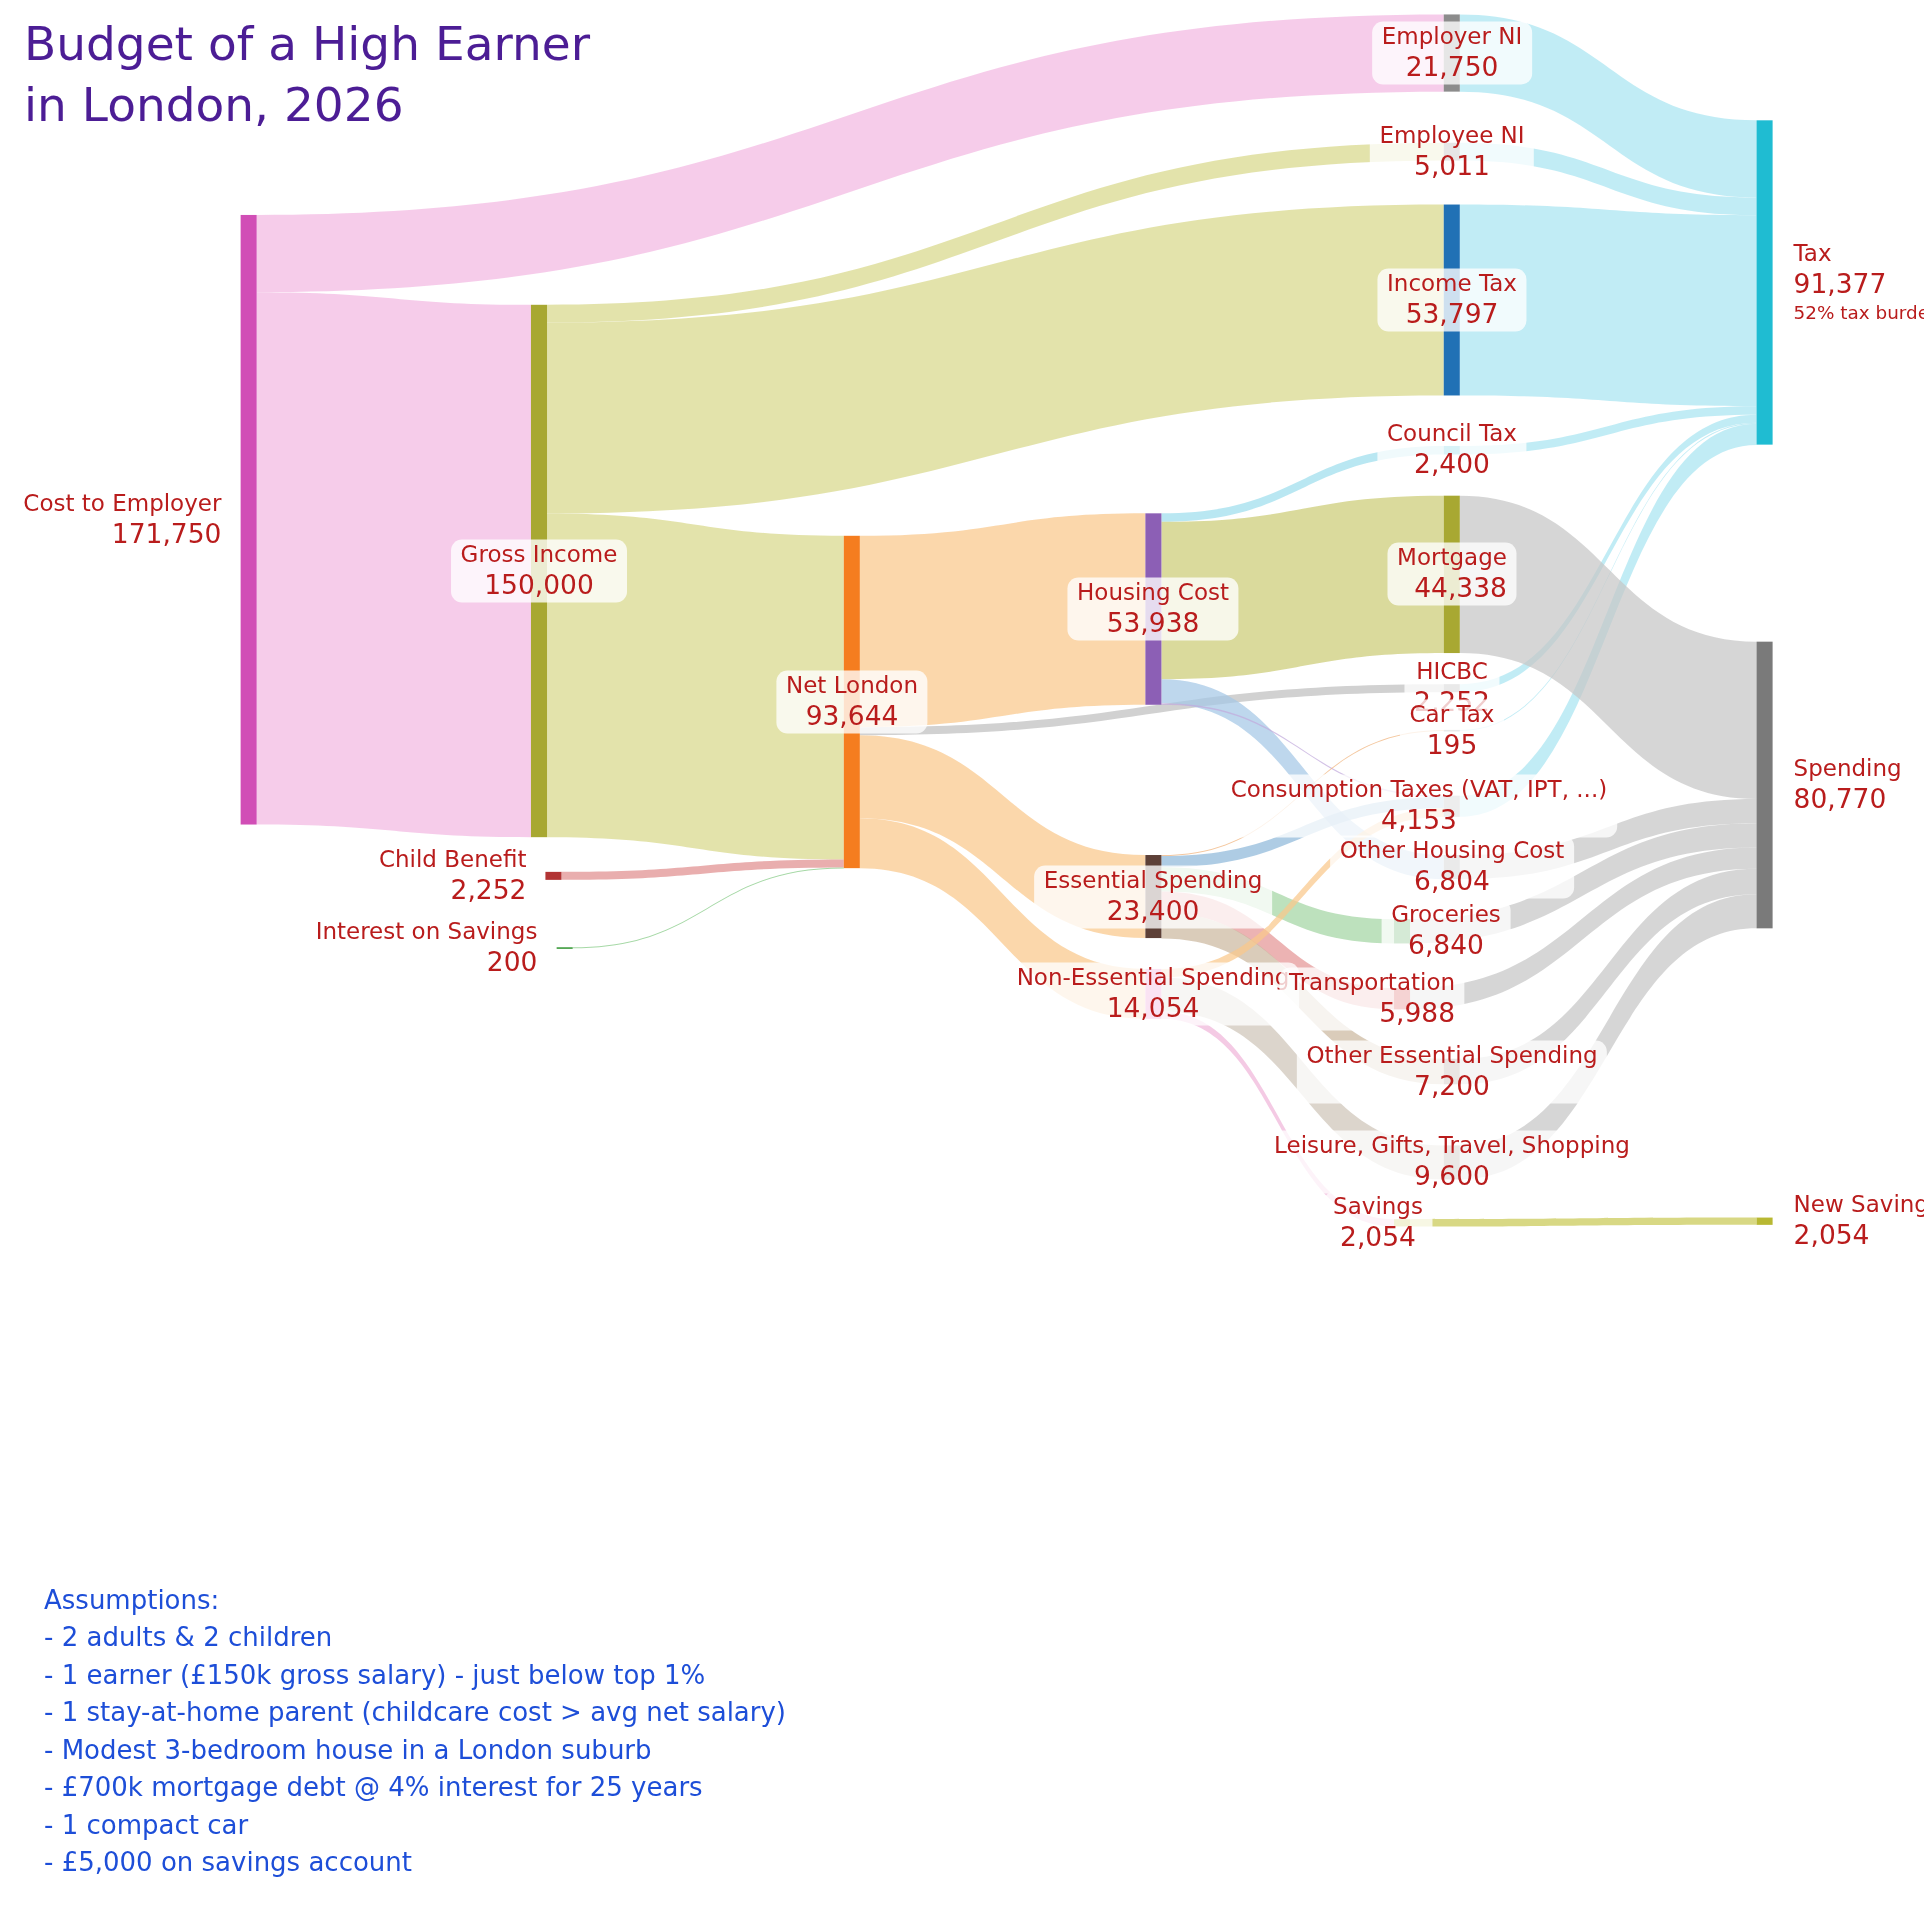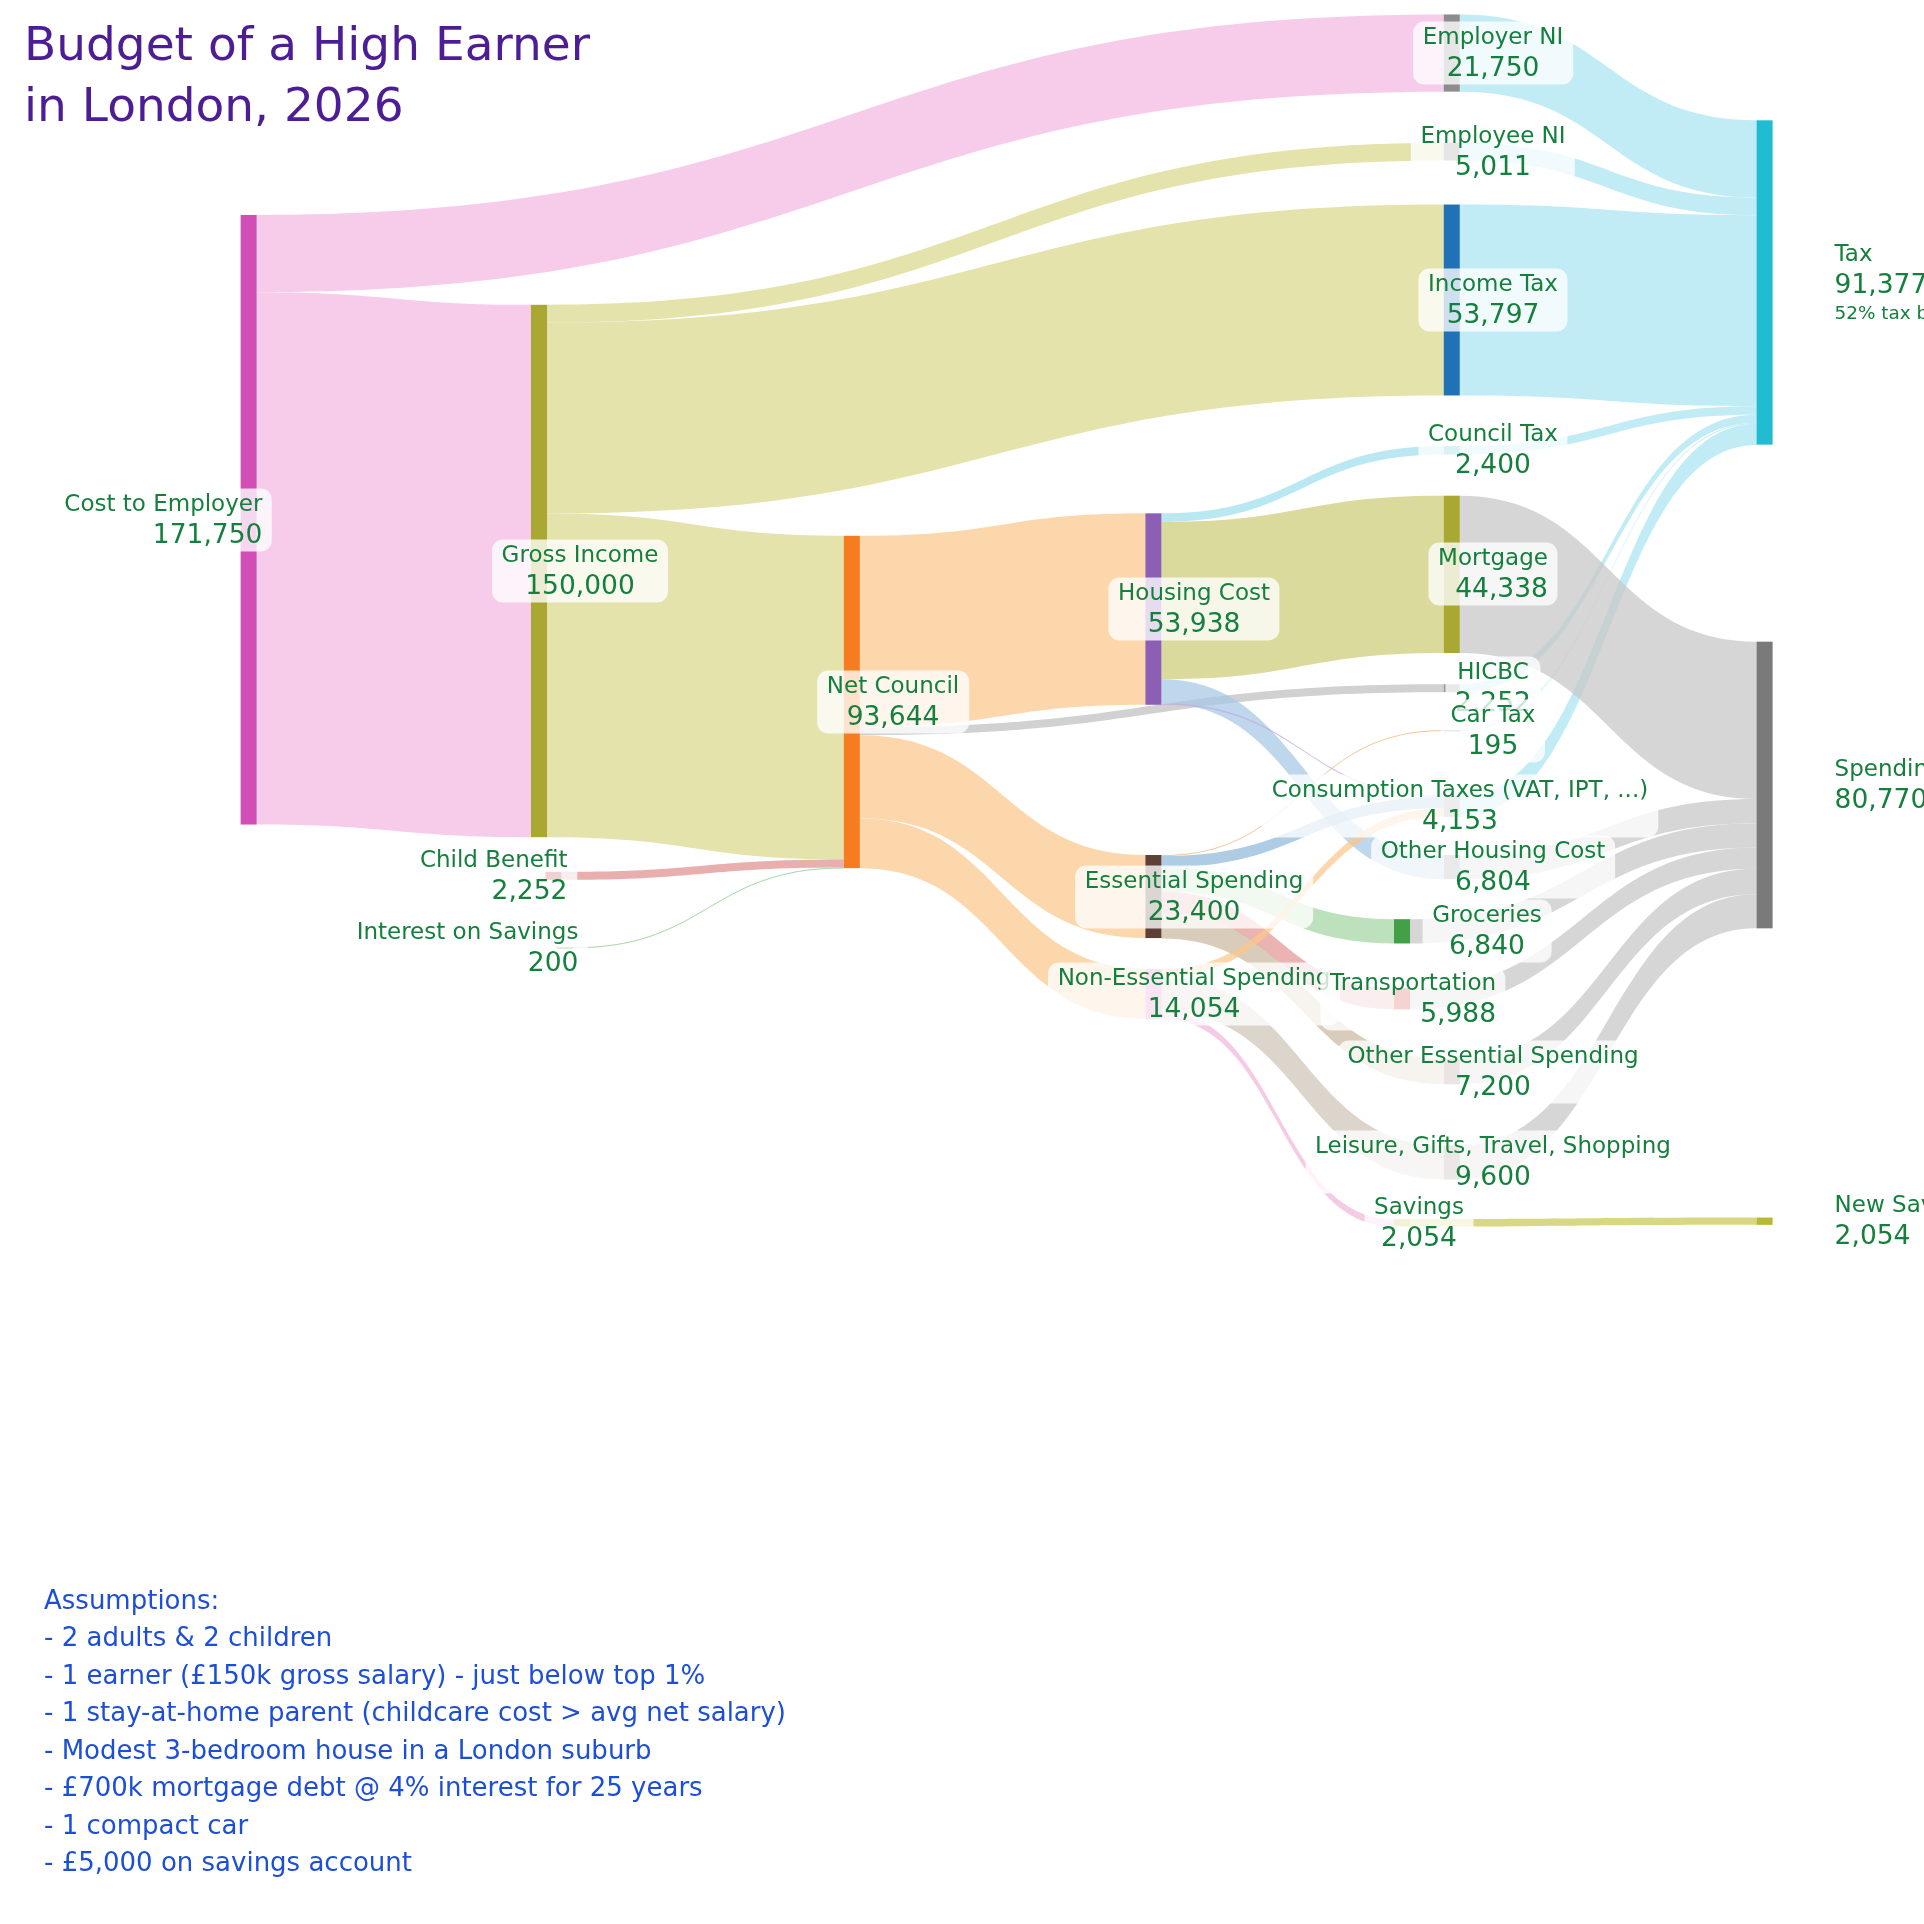--- a/index.html
+++ b/index.html
@@ -29,22 +29,21 @@
     height: 1925px;
     pointer-events: none;
   }
   .node-label {
     position: absolute;
     background: rgba(255,255,255,0.78);
     border-radius: 11px;
     padding: 2.4px 9.6px;
     line-height: 1.18;
     white-space: nowrap;
-    color: #15803d;
-    margin-left: 41px;
+    color: #b91c1c;
   }
   .node-label.c { text-align: center; transform: translate(-50%, -50%); }
   .node-label.l { text-align: right;  transform: translate(-100%, -50%); }
   .node-label.r { text-align: left;   transform: translate(0, -50%); }
   .node-label .nm  { display: block; font-size: 23px; }
   .node-label .val { display: block; font-size: 26.5px; }
   .node-label .note { display: block; font-size: 18.4px; margin-top: 3.2px; }
   .title {
     position: absolute;
     left: 24px;
@@ -145,21 +144,21 @@
       </div>
       <div class="node-label l" style="left: 536px; top: 876px;">
         <span class="nm">Child Benefit</span>
         <span class="val">2,252</span>
       </div>
       <div class="node-label l" style="left: 547px; top: 948px;">
         <span class="nm">Interest on Savings</span>
         <span class="val">200</span>
       </div>
       <div class="node-label c" style="left: 852px; top: 702px;">
-        <span class="nm">Net Council</span>
+        <span class="nm">Net London</span>
         <span class="val">93,644</span>
       </div>
       <div class="node-label c" style="left: 1452px; top: 53px;">
         <span class="nm">Employer NI</span>
         <span class="val">21,750</span>
       </div>
       <div class="node-label c" style="left: 1452px; top: 152px;">
         <span class="nm">Employee NI</span>
         <span class="val">5,011</span>
       </div>

